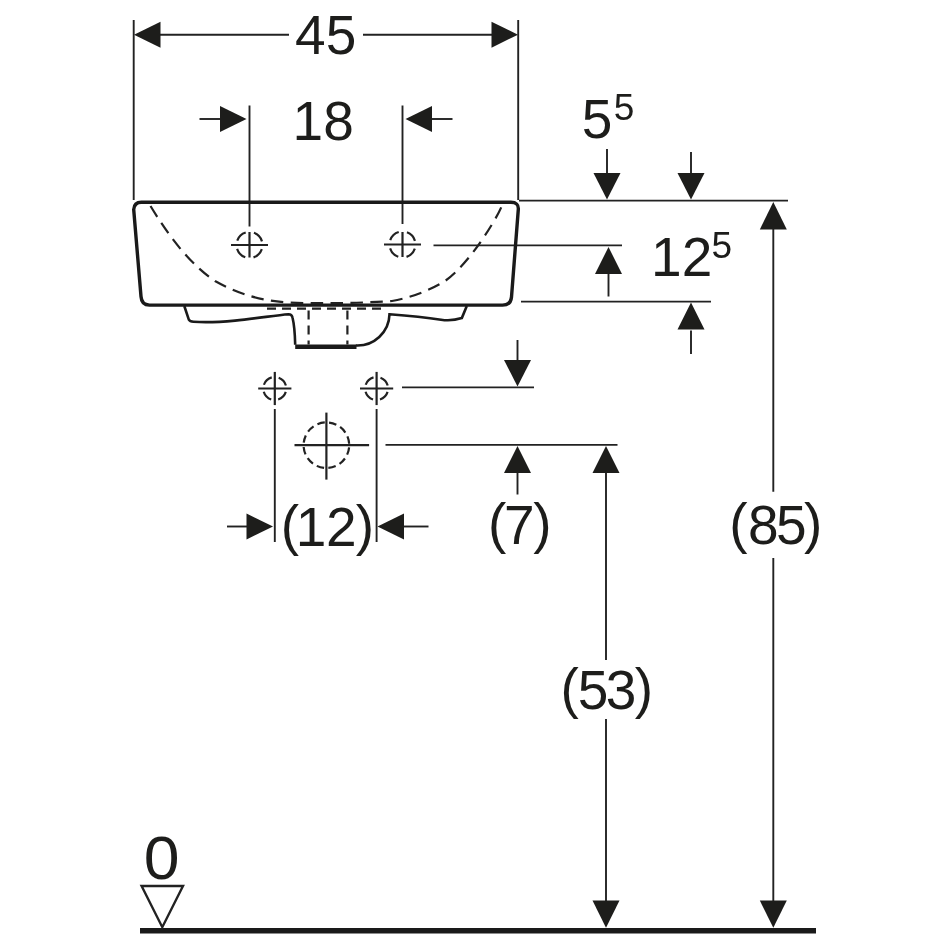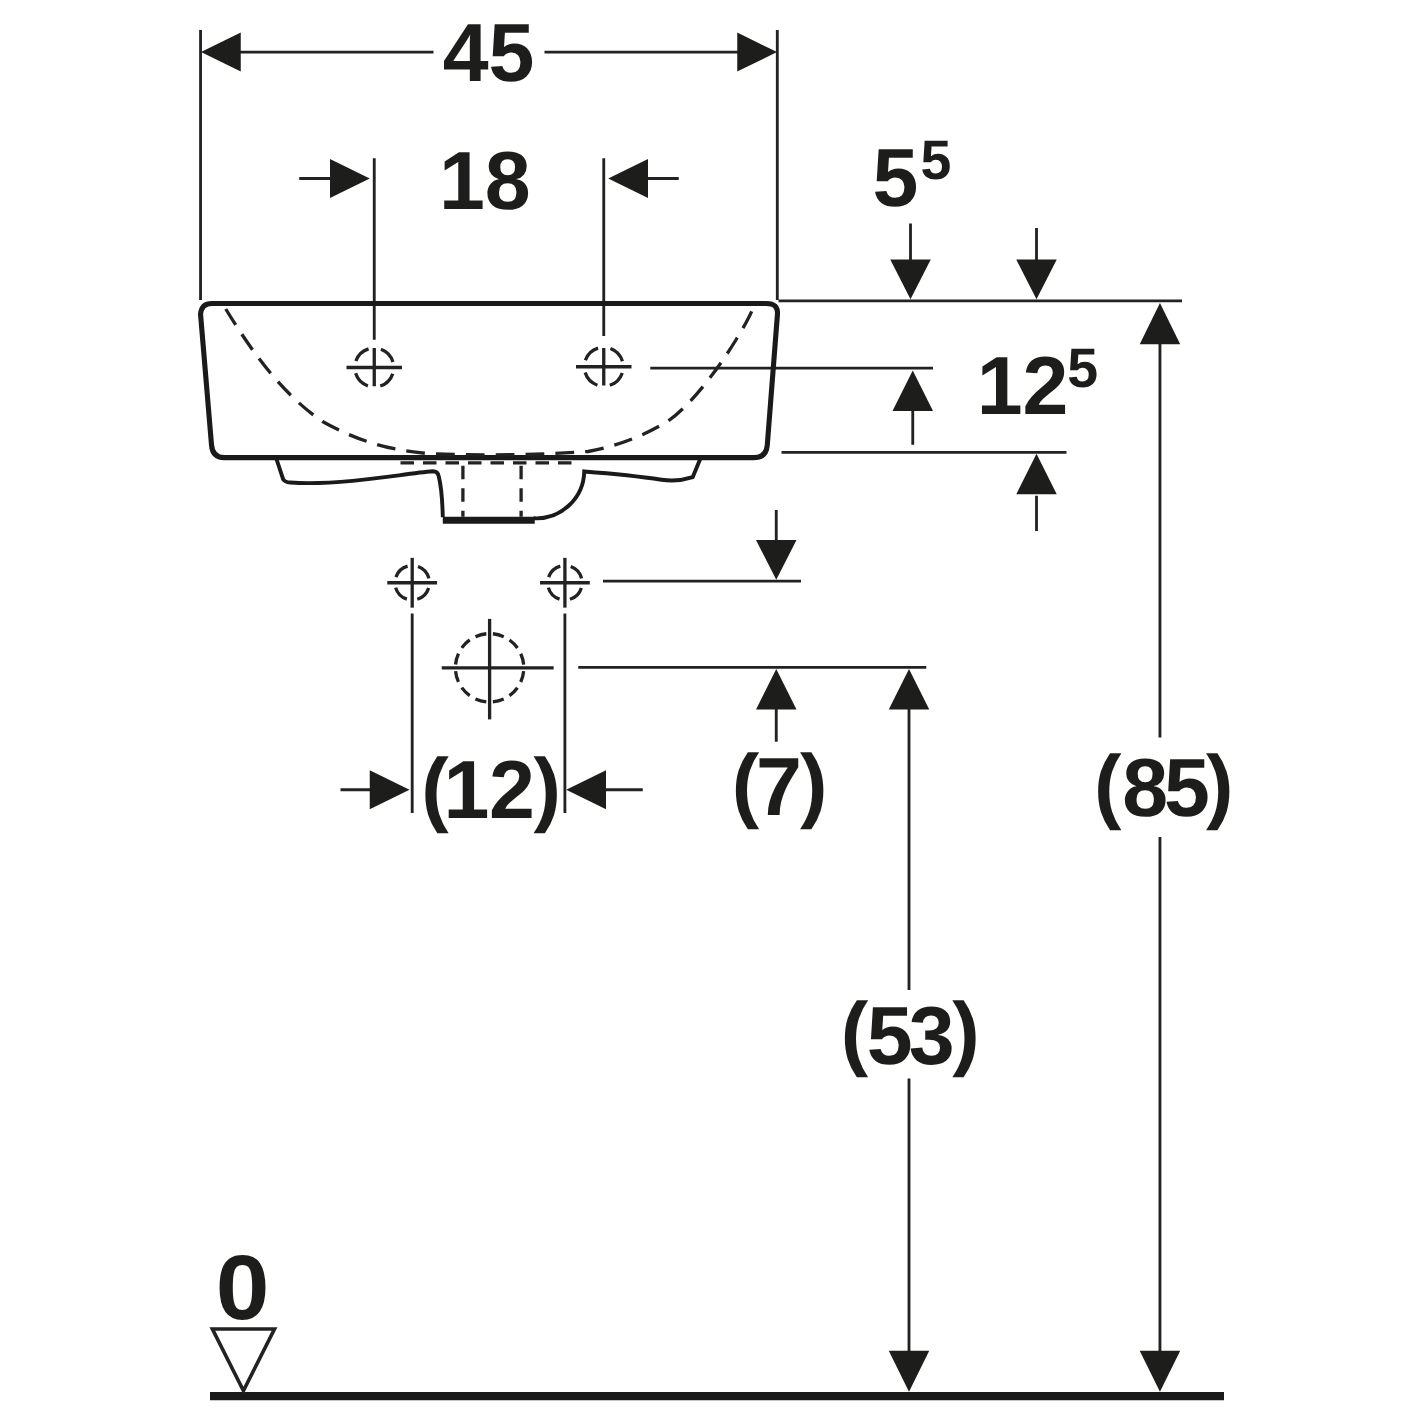--- a/index.html
+++ b/index.html
@@ -1,16 +1,16 @@
 <!DOCTYPE html>
 <html><head>
 <meta charset="utf-8">
 <style>
   html,body{margin:0;padding:0;background:#fff;}
-  #page{width:950px;height:950px;position:relative;background:#fff;font-weight:bold;}
+  #page{width:950px;height:950px;position:relative;background:#fff;}
   svg{display:block;}
   text{font-family:"Liberation Sans",sans-serif;fill:#1d1d1b;}
 </style>
 </head>
 <body>
 <div id="page">
 <svg width="950" height="950" viewBox="0 0 950 950">
   <g stroke="#222" stroke-width="1.9" fill="none">
 
     <line x1="155" y1="34.7" x2="289" y2="34.7"></line>

